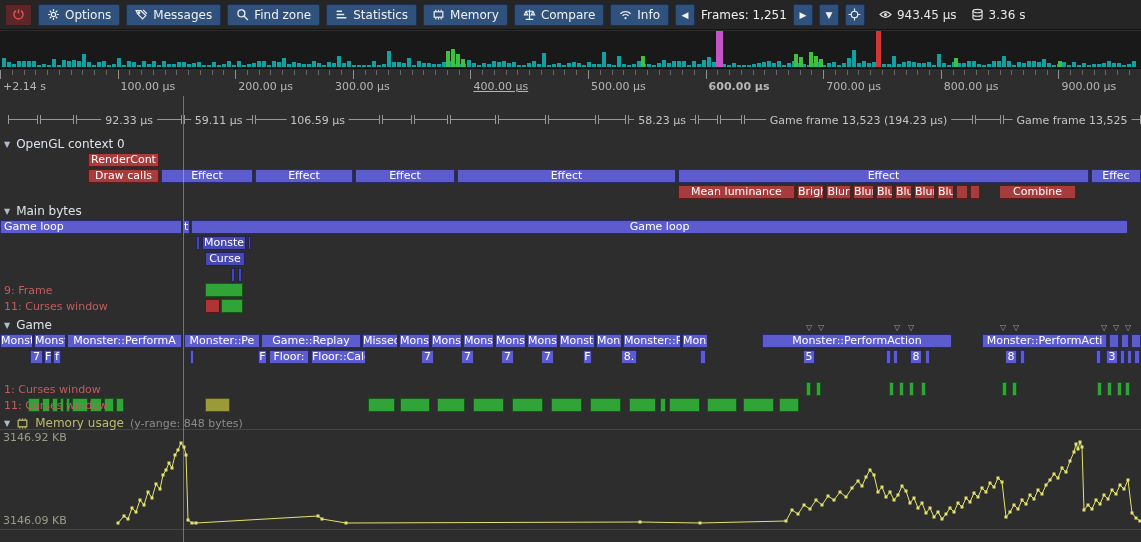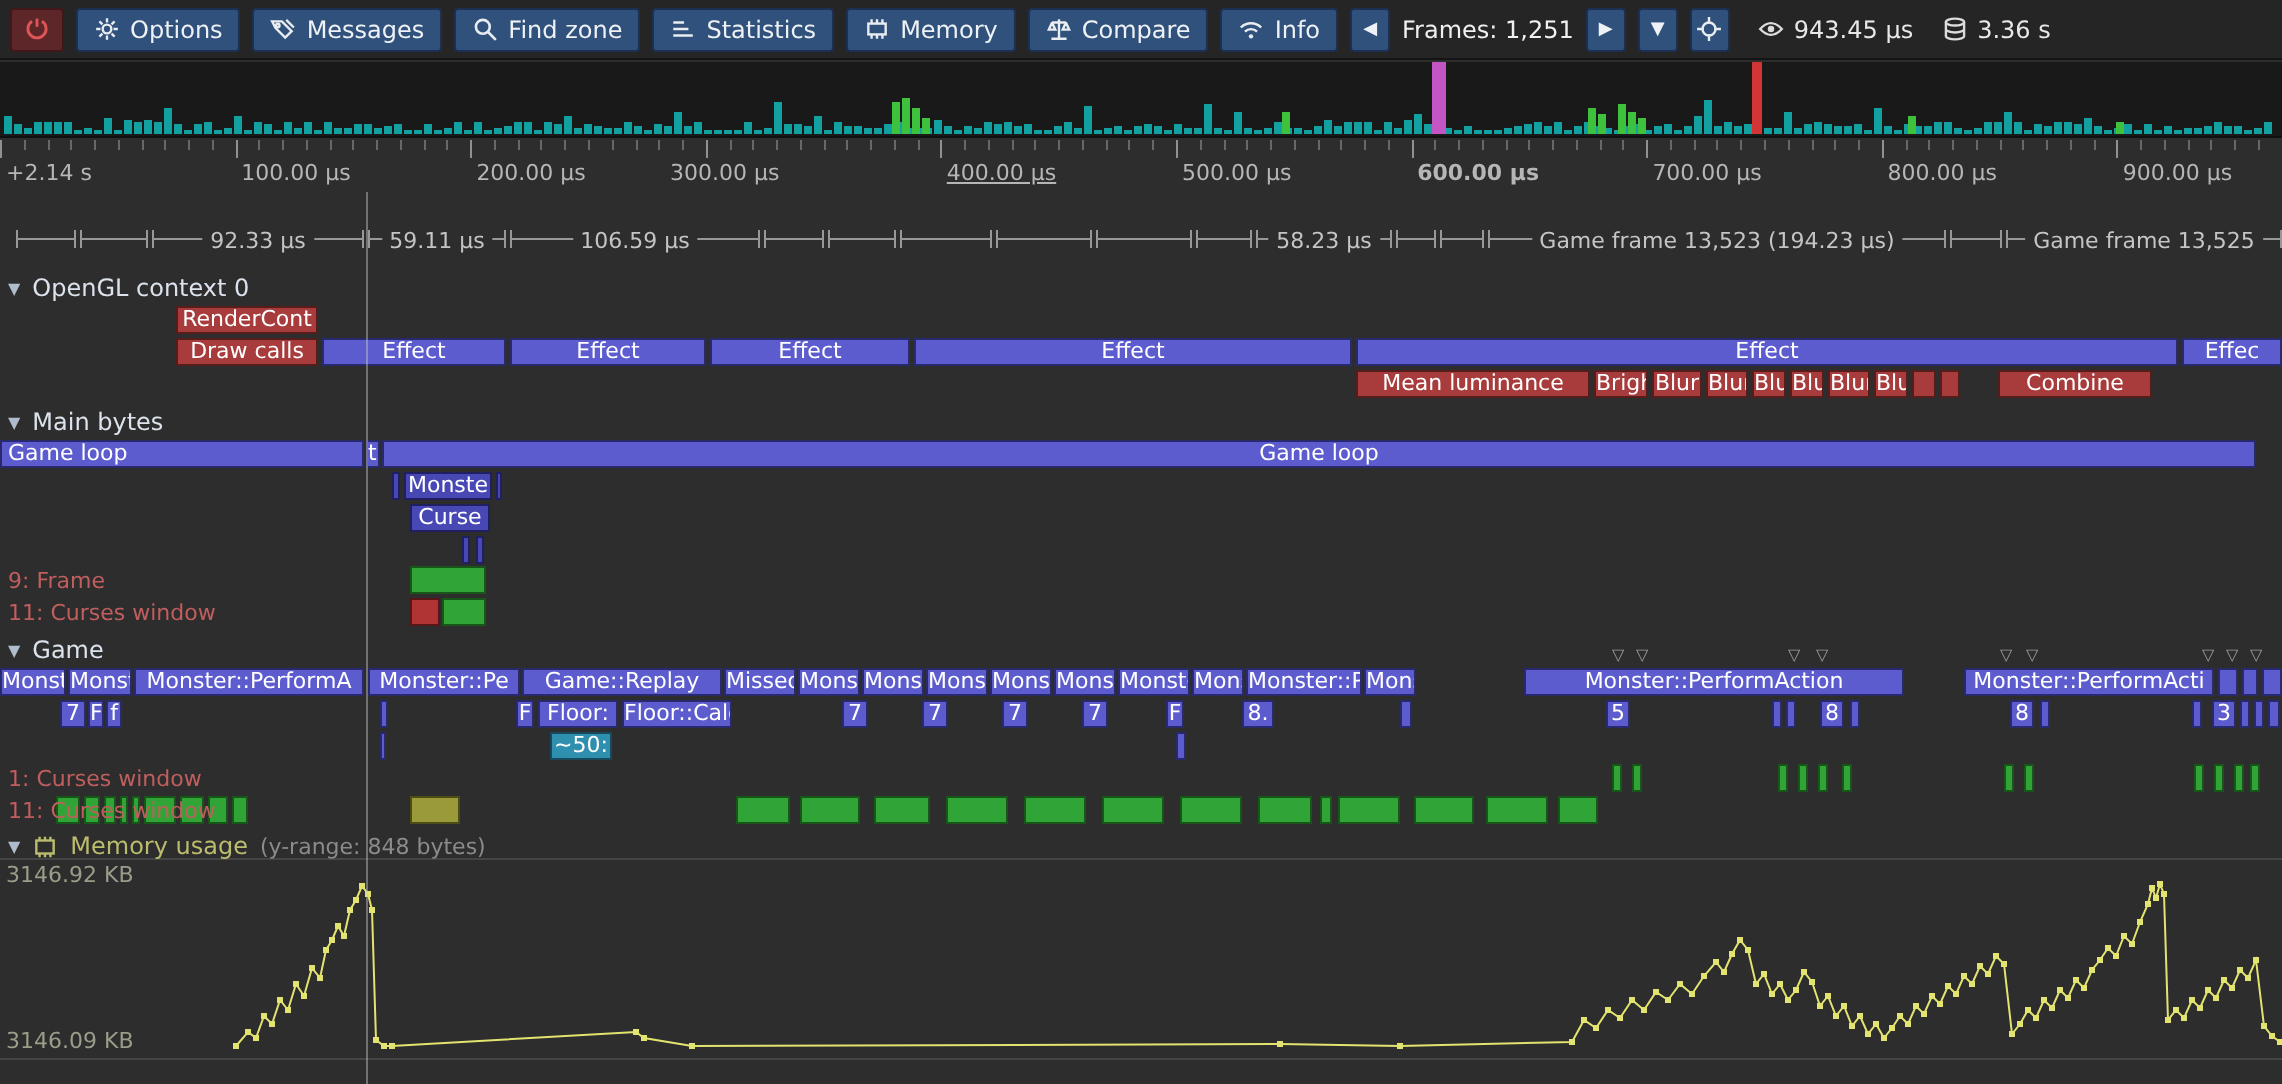--- a/index.html
+++ b/index.html
@@ -638,25 +638,20 @@
         <div class="zone purple" style="left: 910px; width: 12px;">8</div>
         <div class="zone purple" style="left: 925px; width: 5px;"></div>
         <div class="zone purple" style="left: 1005px; width: 12px;">8</div>
         <div class="zone purple" style="left: 1020px; width: 5px;"></div>
         <div class="zone purple" style="left: 1096px; width: 5px;"></div>
         <div class="zone purple" style="left: 1106px; width: 12px;">3</div>
         <div class="zone purple" style="left: 1120px; width: 5px;"></div>
         <div class="zone purple" style="left: 1127px; width: 5px;"></div>
         <div class="zone purple" style="left: 1134px; width: 6px;"></div>
       </div>
-      <div class="zrow" style="top: 366px;">
-        <div class="zone purple" style="left: 190px; width: 3px;"></div>
-        <div class="zone cyan" style="left: 275px; width: 31px;">~50:</div>
-        <div class="zone purple" style="left: 588px; width: 5px;"></div>
-      </div>
       <div class="zrow" style="top: 382px;">
         <div class="zone green" style="left: 806px; width: 5px;"></div>
         <div class="zone green" style="left: 816px; width: 5px;"></div>
         <div class="zone green" style="left: 889px; width: 5px;"></div>
         <div class="zone green" style="left: 899px; width: 5px;"></div>
         <div class="zone green" style="left: 909px; width: 5px;"></div>
         <div class="zone green" style="left: 921px; width: 5px;"></div>
         <div class="zone green" style="left: 1002px; width: 5px;"></div>
         <div class="zone green" style="left: 1012px; width: 5px;"></div>
         <div class="zone green" style="left: 1097px; width: 5px;"></div>

